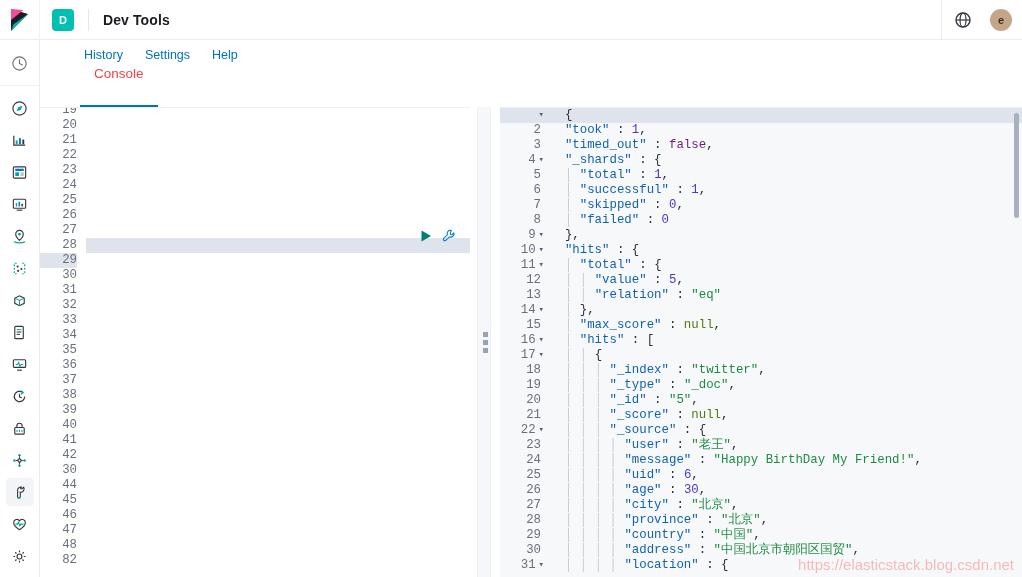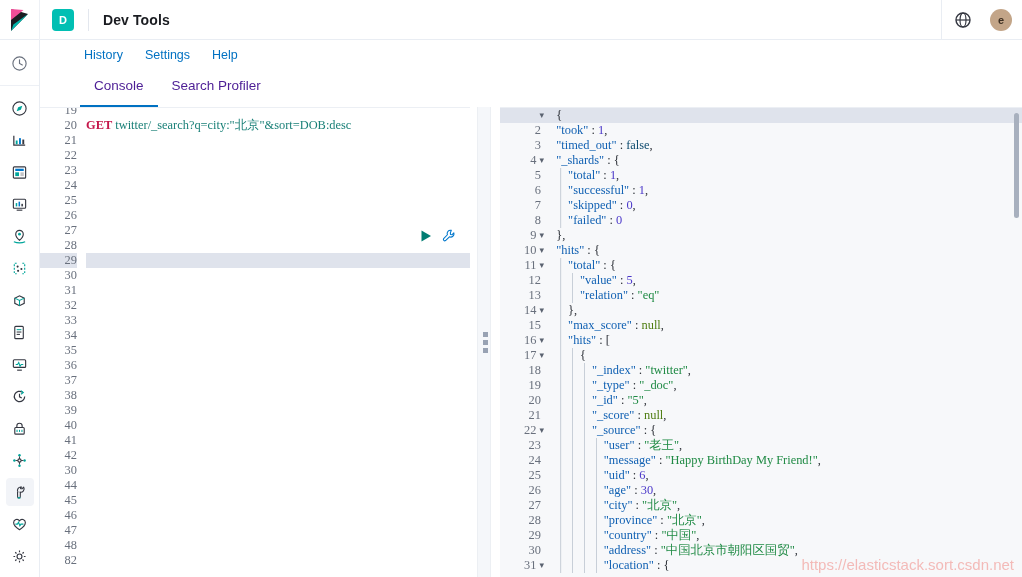--- a/index.html
+++ b/index.html
@@ -67,22 +67,22 @@
   .side-item.active { background: #f2f4f8; }
   .side-item svg { display: block; }
   .side-sep { width: 40px; height: 1px; background: #edf0f5; margin: 4px 0 8px 0; flex:none; }
 
   
   .main { flex: 1; display: flex; flex-direction: column; min-width: 0; background: #fff; }
   .navbar { height: 29px; display: flex; align-items: center; padding-left: 44px; gap: 22px; }
   .navlink { font-size: 12.5px; color: #0071c2; cursor: pointer; }
   .tabbar { height: 38px; display: flex; align-items: flex-end; padding-left: 40px; gap: 0; }
   .tab {
-    font-size: 13.5px; color: #4c1d95; cursor: pointer;
-    padding: 0 14px 12px 14px; border-bottom: 2px solid transparent;
+    font-size: 13.5px; color: #ef4444; cursor: pointer;
+    padding: 0 14px 24px 14px; border-bottom: 2px solid transparent;
   }
   .tab.active { border-bottom-color: #0071c2; font-weight: normal; }
 
   
   .panes { flex: 1; display: flex; min-height: 0; position: relative; }
   .pane-left {
     width: 430px; min-width: 430px;
     display: flex; background: #fff;
     position: relative; overflow: hidden;
     border-top: 1px solid #eceff4;
@@ -91,40 +91,40 @@
     width: 30px; background: #fff;
     display: flex; align-items: center; justify-content: center;
     cursor: col-resize; position: relative;
   }
   .splitter .bar { position:absolute; left: 7px; top:0; bottom:0; width: 14px; background: #f5f7fa; border-left:1px solid #eceff3; border-right:1px solid #eceff3;}
   .splitter .dots { position: relative; display: flex; flex-direction: column; gap: 3px; z-index: 2; }
   .splitter .dots i { width: 5px; height: 5px; background: #98a2b3; display: block; }
   .pane-right { flex: 1; display: flex; background: #f7f8fa; position: relative; overflow: hidden; border-top:1px solid #eceff4;}
 
   
-  .ed { font-family: Liberation Serif, serif; font-size: 12.4px; line-height: 15px; }
+  .ed { font-family: Liberation Mono, monospace; font-size: 12.4px; line-height: 15px; }
   .lineno {
     width: 46px; min-width: 46px;
     text-align: right; padding-right: 9px;
     color: #69707d; user-select: none;
     background: #fff;
   }
   .pane-right .lineno { background: #f7f8fa; width: 50px; min-width:50px; }
   .codearea { flex: 1; position: relative; overflow: hidden; }
 
   .ln { height: 15px; white-space: pre; }
   .ln.hl { background: #dfe3ec; }
 
   
   .t-method { color: #c5174b; font-weight: bold; }
   .t-url    { color: #1a8078; }
   .t-key    { color: #1161b3; }
   .t-str    { color: #1f8a44; }
   .t-num    { color: #4a37c9; }
-  .t-bool   { color: #0c4a6e; }
+  .t-bool   { color: #701a75; }
   .t-null   { color: #4d7c0f; }
   .t-punc   { color: #2b2f36; }
   .t-guide  { color: #c3c9d4; }
 
   .fold { color: #5a6270; font-size: 9px; position: relative; left: 3px; top: -1px; }
 
   .run-btn { position: absolute; left: 378px; top: 120px; cursor: pointer; }
   .wrench-btn { position: absolute; left: 401px; top: 120px; cursor: pointer; }
 
   .vscroll {
@@ -317,21 +317,20 @@
     <div class="main">
 
       <div class="navbar">
         <span class="navlink">History</span>
         <span class="navlink">Settings</span>
         <span class="navlink">Help</span>
       </div>
 
       <div class="tabbar">
         <span class="tab active">Console</span>
-        <span class="tab">Search Profiler</span>
       </div>
 
       <div class="panes">
 
         <div class="pane-left ed">
           <div class="lineno" id="left-lineno" style="margin-top: -5px;">
               <div class="ln">19</div>
               <div class="ln">20</div>
               <div class="ln">21</div>
               <div class="ln">22</div>
@@ -358,21 +357,20 @@
               <div class="ln">30</div>
               <div class="ln">44</div>
               <div class="ln">45</div>
               <div class="ln">46</div>
               <div class="ln">47</div>
               <div class="ln">48</div>
               <div class="ln">82</div>
             </div>
           <div class="codearea" id="left-code" style="margin-top: -5px;">
               <div class="ln">&nbsp;</div>
-              <div class="ln"><span class="t-method">GET</span> <span class="t-url">twitter/_search?q=city:"北京"&amp;sort=DOB:desc</span></div>
               <div class="ln">&nbsp;</div>
               <div class="ln">&nbsp;</div>
               <div class="ln">&nbsp;</div>
               <div class="ln">&nbsp;</div>
               <div class="ln">&nbsp;</div>
               <div class="ln">&nbsp;</div>
               <div class="ln">&nbsp;</div>
               <div class="ln">&nbsp;</div>
               <div class="ln hl">&nbsp;</div>
               <div class="ln">&nbsp;</div>
@@ -487,14 +485,14 @@
               <div class="ln">  <span class="t-guide">│ </span><span class="t-guide">│ </span><span class="t-guide">│ </span><span class="t-guide">│ </span><span class="t-key">"address"</span><span class="t-punc"> : </span><span class="t-str">"中国北京市朝阳区国贸"</span><span class="t-punc">,</span></div>
               <div class="ln">  <span class="t-guide">│ </span><span class="t-guide">│ </span><span class="t-guide">│ </span><span class="t-guide">│ </span><span class="t-key">"location"</span><span class="t-punc"> : </span><span class="t-punc">{</span></div>
             </div>
           <div class="vscroll"></div>
         </div>
 
       </div>
     </div>
   </div>
 
-  <div class="watermark">https://elasticstack.sort.csdn.net</div>
+  <div class="watermark">https://elasticstack.blog.csdn.net</div>
 </div>
 
 </body></html>

